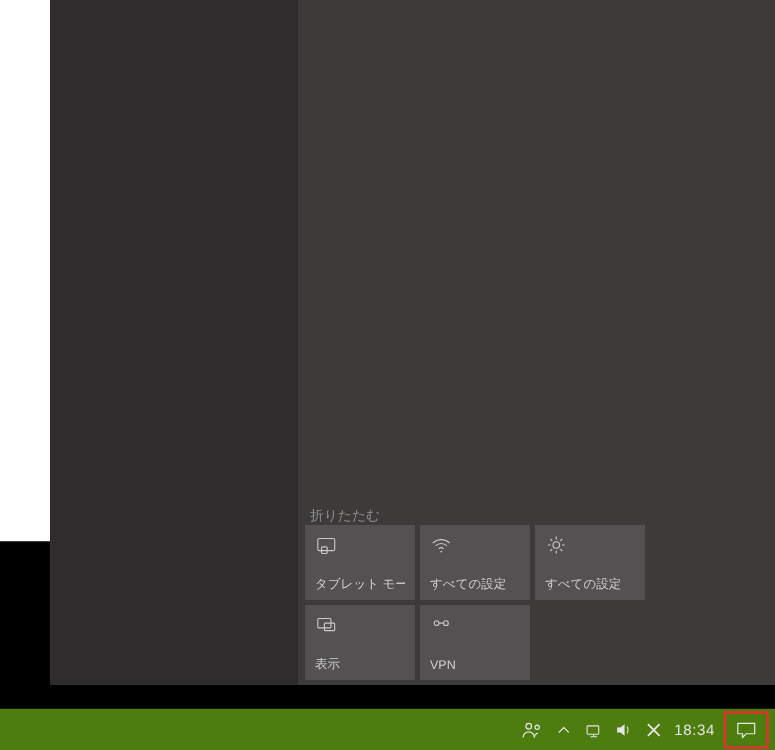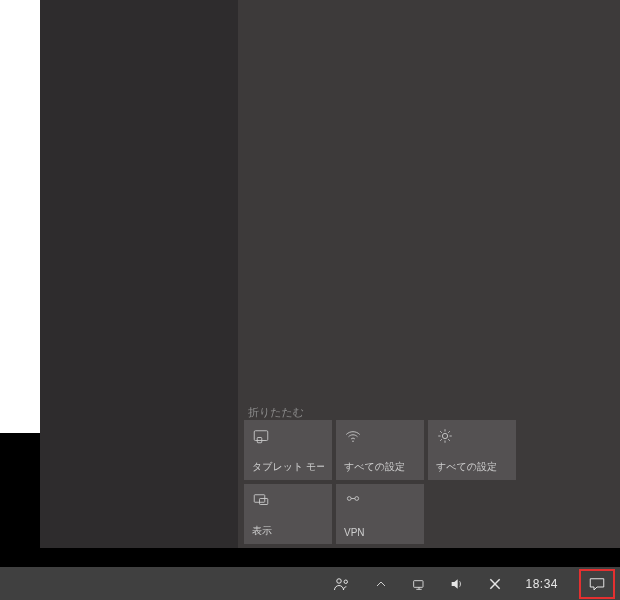--- a/index.html
+++ b/index.html
@@ -91,27 +91,27 @@
     }
     .tile.disabled .tile-label { color: #7b7b7b; }
     .tile.disabled .tile-icon svg { stroke: #7b7b7b; }
 
     .taskbar {
       position: absolute;
       left: 0;
       bottom: 0;
       width: 100%;
       height: 33px;
-      background: #404040;
+      background: #4d7c0f;
       display: flex;
       align-items: center;
       justify-content: flex-end;
       color: #e6e6e6;
       font-size: 12px;
-      gap: 22px;
+      gap: 8px;
       padding-right: 6px;
     }
     .tray-icon {
       display: flex;
       align-items: center;
       justify-content: center;
       cursor: pointer;
     }
     .tray-icon svg {
       width: 16px;

